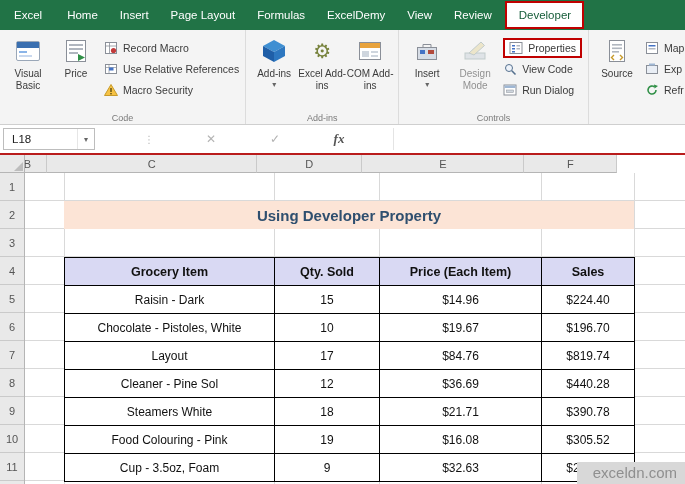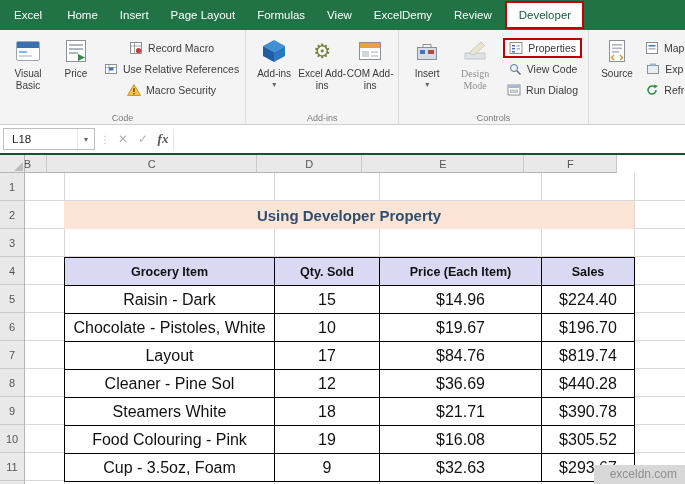--- a/index.html
+++ b/index.html
@@ -17,29 +17,29 @@
   .tab:first-child{padding:0 14px;}
   .tab:last-child{background:#fff;color:#155c38;border:2px solid var(--highlight_red);margin:1px 2px;padding-left:12px;}
 
   
   .ribbon{display:flex;height:95px;background:#f4f4f4;border-bottom:1px solid #cfcfcf;overflow:hidden;}
   .rgroup{position:relative;display:flex;align-items:flex-start;padding:2px 4px 13px;border-right:1px solid #dcdcdc;flex-shrink:0;}
   .glabel{position:absolute;bottom:1px;left:0;right:0;text-align:center;font-size:9px;color:#7a7a7a;}
   .bigbtn{display:flex;flex-direction:column;align-items:center;width:48px;padding-top:5px;
           font-size:10px;color:#3b3b3b;text-align:center;line-height:1.15;cursor:default;}
   .bigbtn .ic{height:28px;display:flex;align-items:center;justify-content:center;margin-bottom:3px;}
-  .smallcol{display:flex;flex-direction:column;gap:7px;padding:9px 2px 0 4px;align-items:center;}
+  .smallcol{display:flex;flex-direction:column;gap:7px;padding:9px 2px 0 4px;}
   .smallbtn{display:flex;align-items:center;gap:5px;font-size:10.5px;color:#3b3b3b;white-space:nowrap;cursor:default;}
   .propbox{border:2px solid var(--highlight_red);padding:1px 4px;margin:-3px 0;background:#fff;}
-  .disabled{opacity:.55;font-family:Liberation Serif, serif;}
+  .disabled{opacity:.55;}
   .caret{font-size:8px;color:#666;margin-top:1px;line-height:1;}
   .glyph-gear{font-size:20px;color:#77823c;line-height:1;}
 
   
-  .fbar{display:flex;height:30px;border-bottom:2px solid #14532d;background:#fff;align-items:stretch;}
+  .fbar{display:flex;height:30px;border-bottom:2px solid #b91c1c;background:#fff;align-items:stretch;gap:44px;}
   .namebox{display:flex;width:92px;margin:3px 2px 3px 3px;border:1px solid #bdbdbd;align-items:center;
            font-size:11.5px;color:#222;padding-left:8px;background:#fff;}
   .nb-caret{margin-left:auto;width:17px;align-self:stretch;display:flex;align-items:center;justify-content:center;
             color:#666;font-size:8px;border-left:1px solid #e6e6e6;}
   .fdots{display:flex;align-items:center;color:#b8b8b8;font-size:10px;padding:0 3px;}
   .fbtn{display:flex;align-items:center;justify-content:center;width:20px;color:#b3b3b3;font-size:12px;}
   .fbtn.fx{color:#555;font-style:italic;font-family:"Liberation Serif",serif;font-weight:bold;font-size:13px;}
   .finput{flex:1;border-left:1px solid #e4e4e4;margin:3px 0;}
 
   
@@ -62,45 +62,45 @@
   .cells{position:relative;flex:1;overflow:hidden;
          background-image:repeating-linear-gradient(to bottom,transparent 0 27px,var(--grid_line) 27px 28px);}
   .vline{position:absolute;top:0;bottom:0;width:1px;background:var(--grid_line);}
 
   .title-cell{position:absolute;left:39px;top:28px;width:570px;height:28px;background:var(--title_bg);
               color:var(--title_text);font-weight:bold;font-size:15px;
               display:flex;align-items:center;justify-content:center;}
   .gtable{position:absolute;left:39px;top:84px;width:571px;border-left:1px solid #000;border-top:1px solid #000;background:#fff;}
   .trow{display:flex;height:28px;}
   .td{border-right:1px solid #000;border-bottom:1px solid #000;display:flex;align-items:center;
-      justify-content:center;font-size:16px;color:#111;overflow:hidden;white-space:nowrap;}
+      justify-content:center;font-size:12px;color:#111;overflow:hidden;white-space:nowrap;}
   .trow > :nth-child(1){width:210px}
   .trow > :nth-child(2){width:105px}
   .trow > :nth-child(3){width:162px}
   .trow > :nth-child(4){width:93px}
   .thead .td{background:var(--header_bg);font-weight:bold;font-size:12.5px;}
 
-  .watermark{position:absolute;right:0;bottom:0;background:#d8d8d8;color:#8f8f8f;font-size:12px;
+  .watermark{position:absolute;right:0;bottom:0;background:#d8d8d8;color:#8f8f8f;font-size:15px;
              padding:2px 8px 3px 16px;}
   svg{display:block}
 </style>
 </head>
 <body>
 
 <div class="app">
 
   <div class="tabbar">
 
   <div class="tab">Excel</div>
       <div class="tab">Home</div>
       <div class="tab">Insert</div>
       <div class="tab">Page Layout</div>
       <div class="tab">Formulas</div>
+      <div class="tab">ExcelDemy</div>
       <div class="tab">View</div>
-      <div class="tab">ExcelDemy</div>
       <div class="tab">Review</div>
       <div class="tab">Developer</div>
     </div>
 
   <div class="ribbon">
 
     <div class="rgroup">
       <div class="bigbtn">
         <span class="ic">
           <svg width="26" height="26" viewBox="0 0 26 26">

